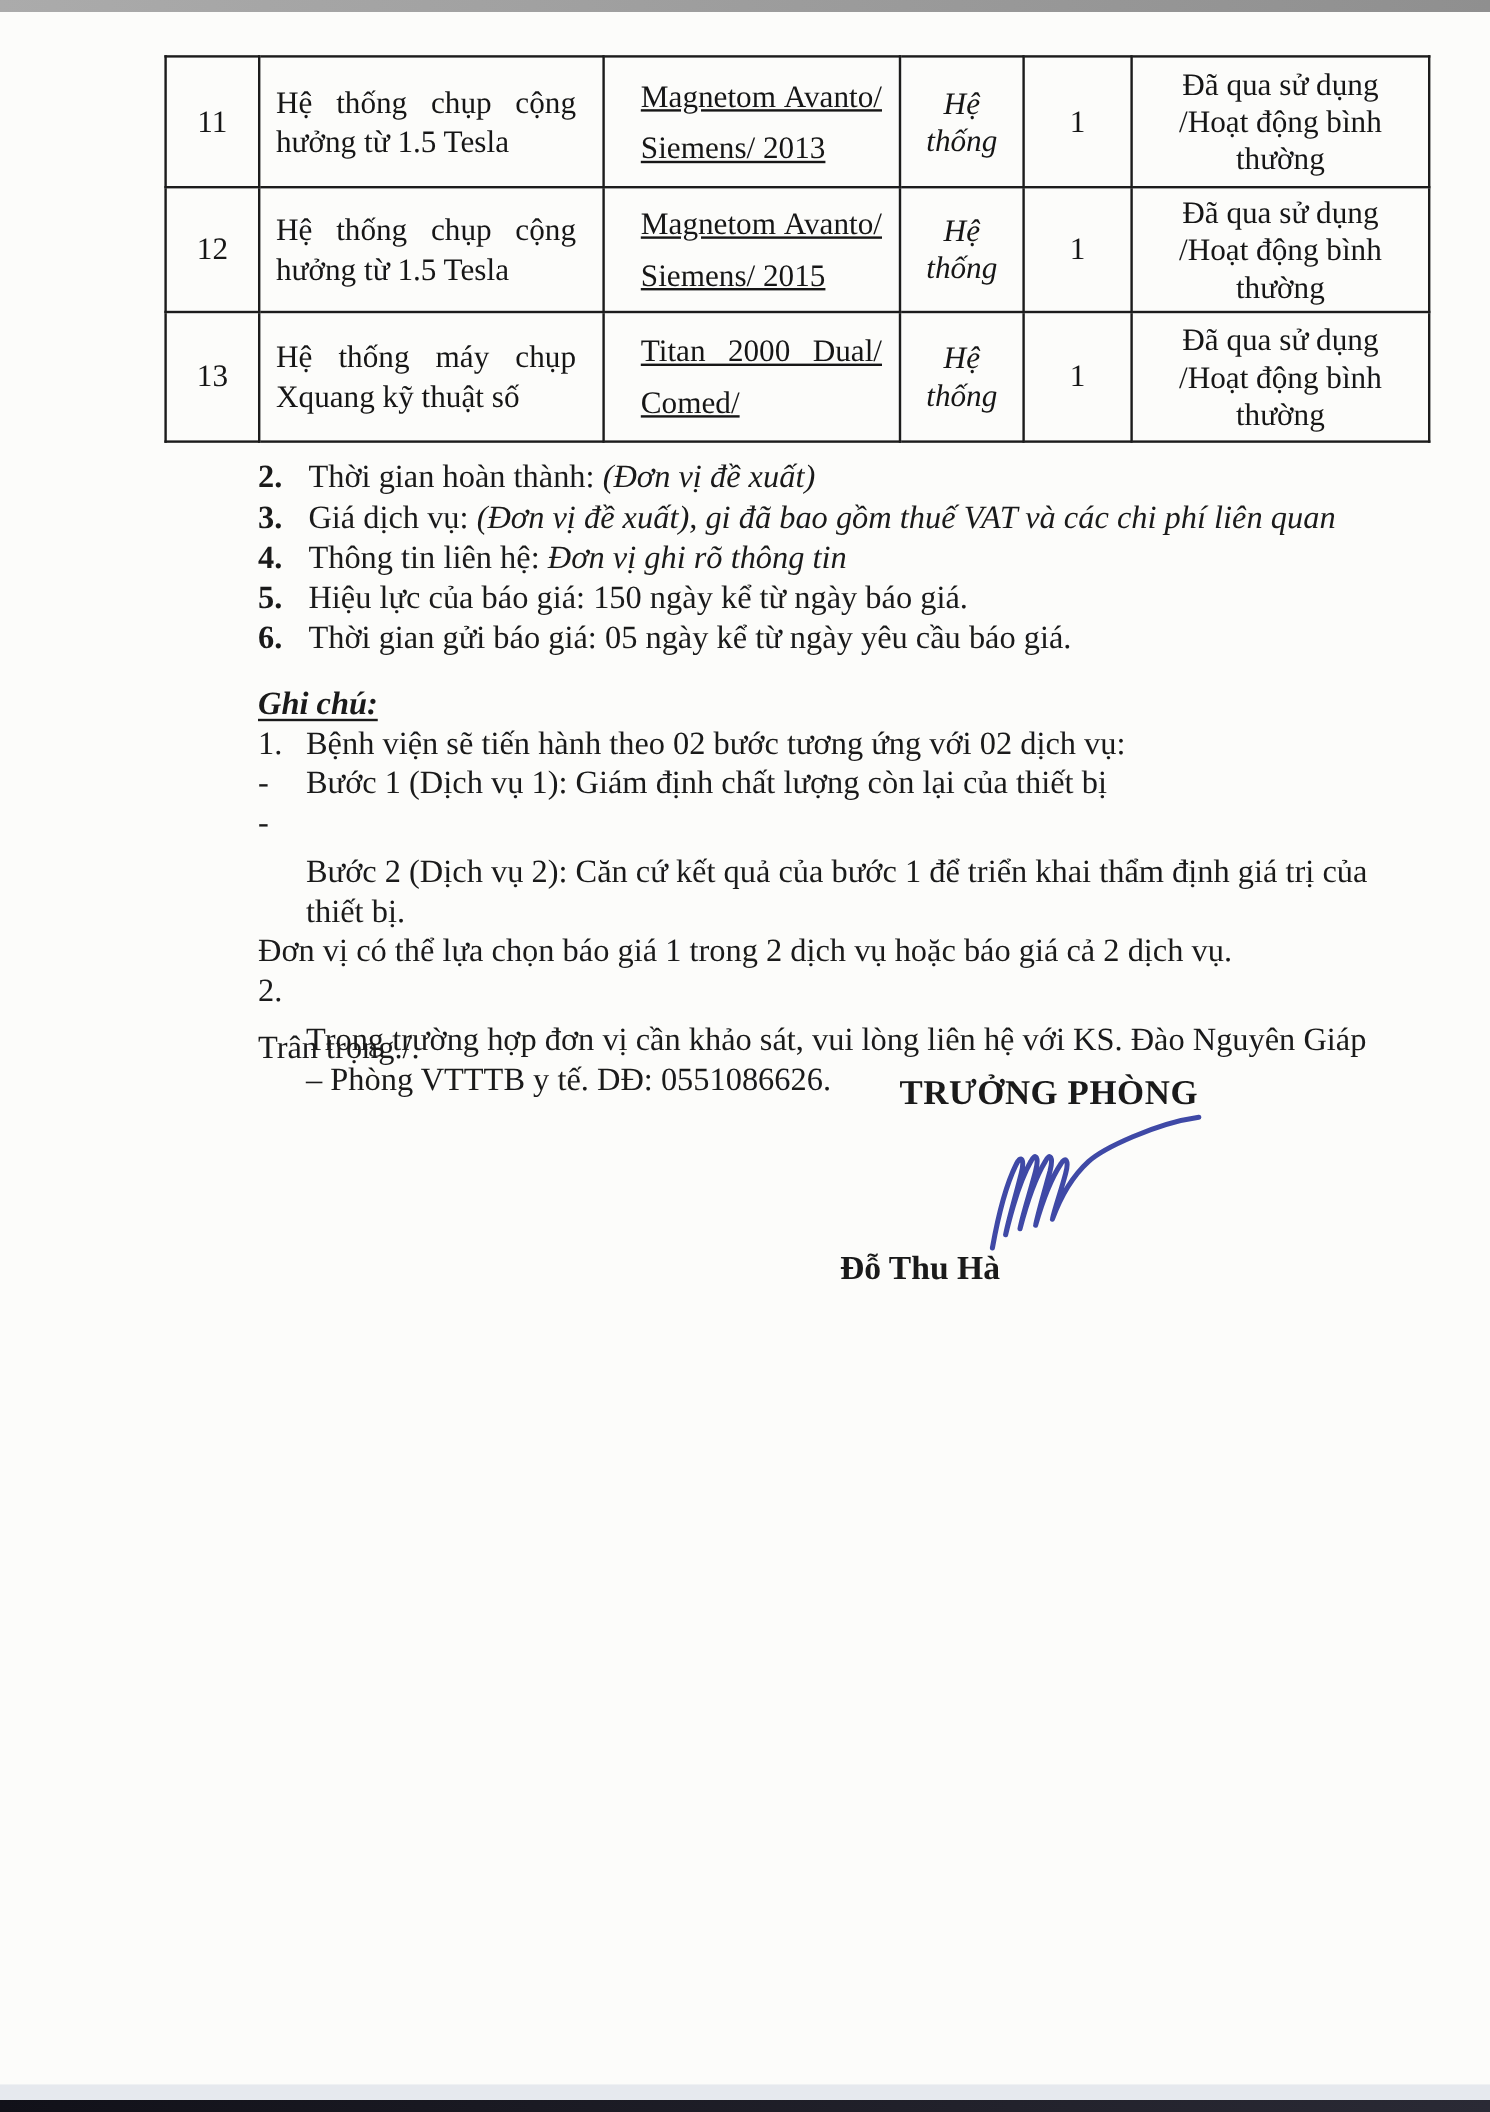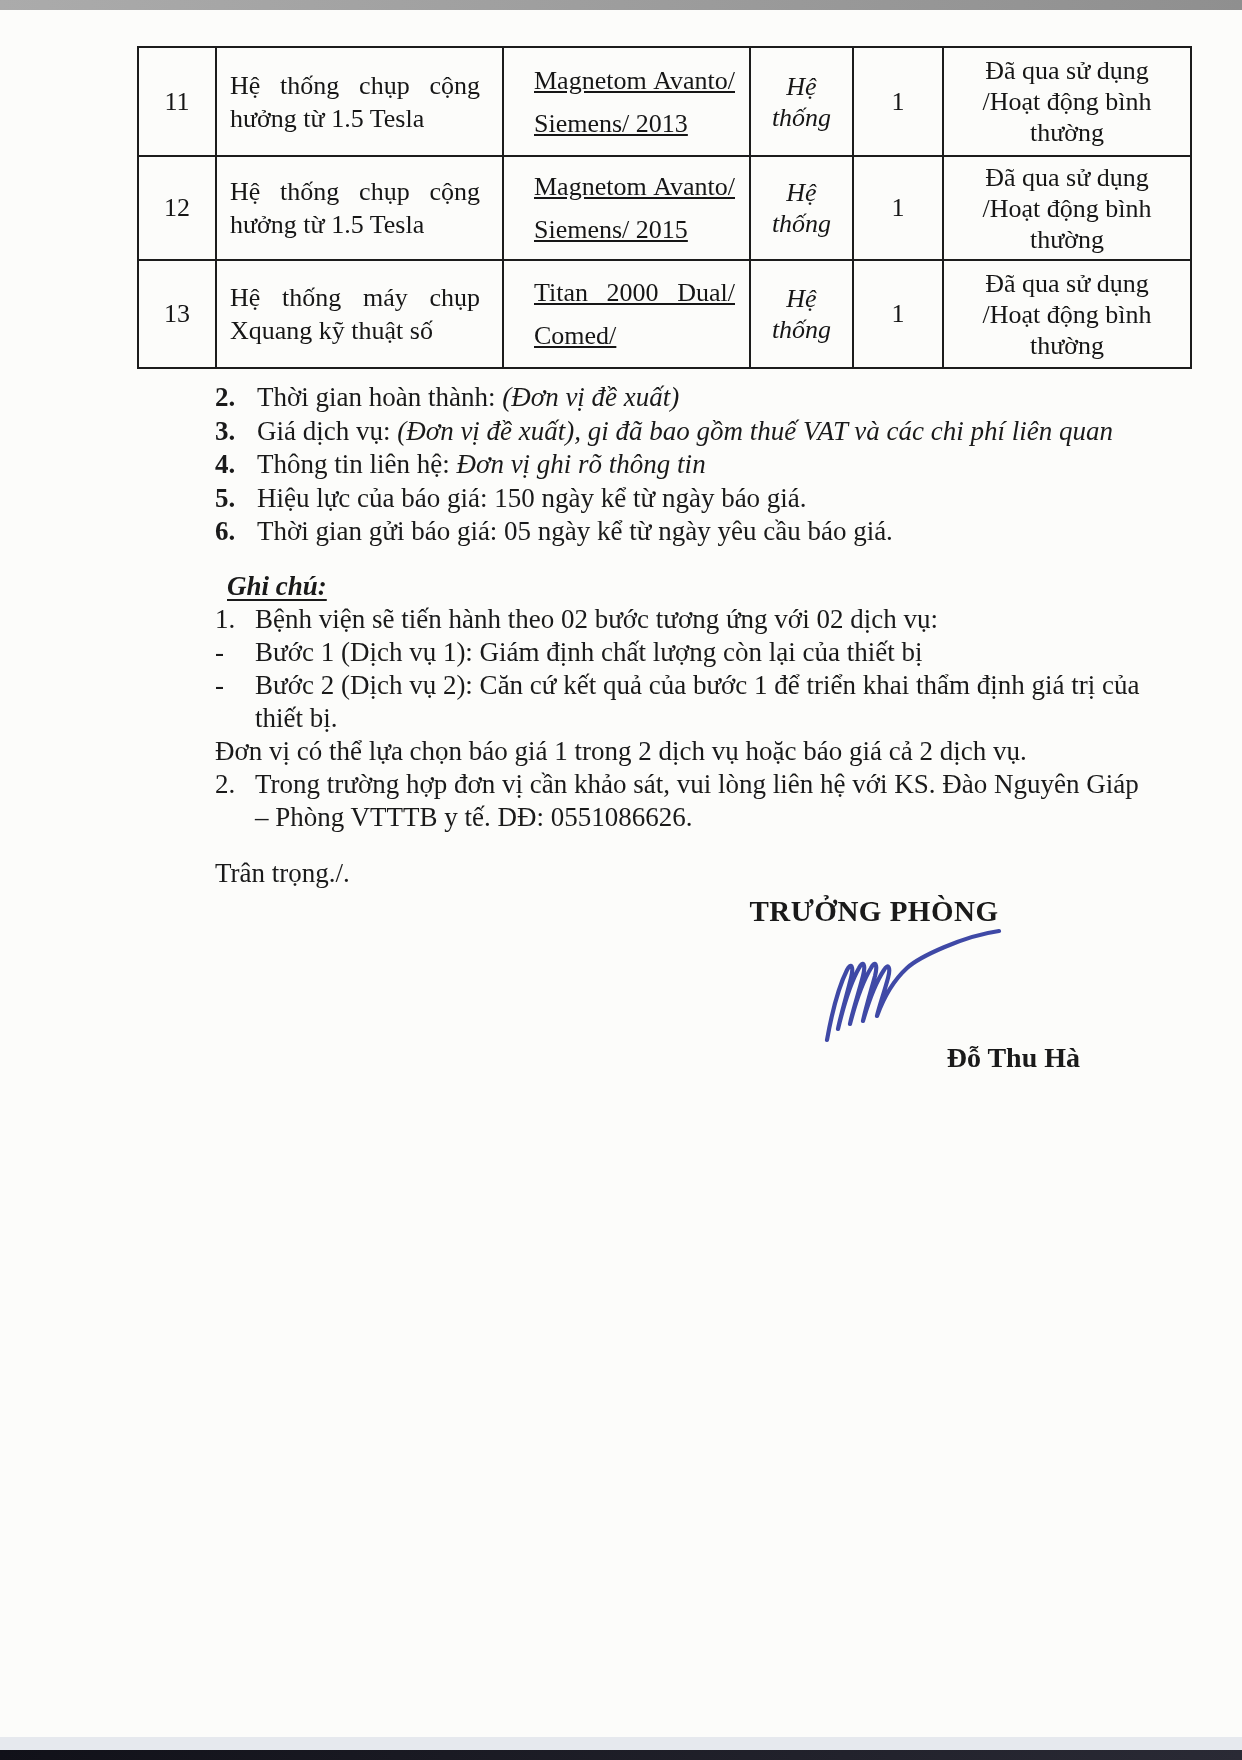--- a/index.html
+++ b/index.html
@@ -58,32 +58,31 @@
   
   .notes{
     position:absolute;left:215px;top:570px;width:950px;
     font-size:27px;line-height:33px;
   }
   .notes-heading{
     font-weight:bold;font-style:italic;
     text-decoration:underline;
     text-decoration-thickness:2px;
     text-underline-offset:4px;
-    margin-left:12px;
   }
   .notes .li{display:flex;}
   .notes .num{width:40px;flex:none;}
-  .pre{white-space:pre-line;}
+  .pre{white-space:pre-line;margin-top:41px;}
 
   
   .regards{position:absolute;left:215px;top:858px;font-size:27px;}
   .sig-block{position:absolute;left:684px;top:895px;width:380px;text-align:center;}
   .sig-title{font-size:29px;font-weight:bold;letter-spacing:0.5px;}
   .sig-svg{position:absolute;left:815px;top:928px;}
-  .sig-name{position:absolute;left:700px;top:1042px;width:380px;text-align:right;
+  .sig-name{position:absolute;left:700px;top:1042px;width:380px;text-align:left;
     font-size:28px;font-weight:bold;}
 </style>
 </head>
 <body>
 
 <div class="page">
 
   <div class="scan-strip-top"></div>
 
   <table class="equip">

